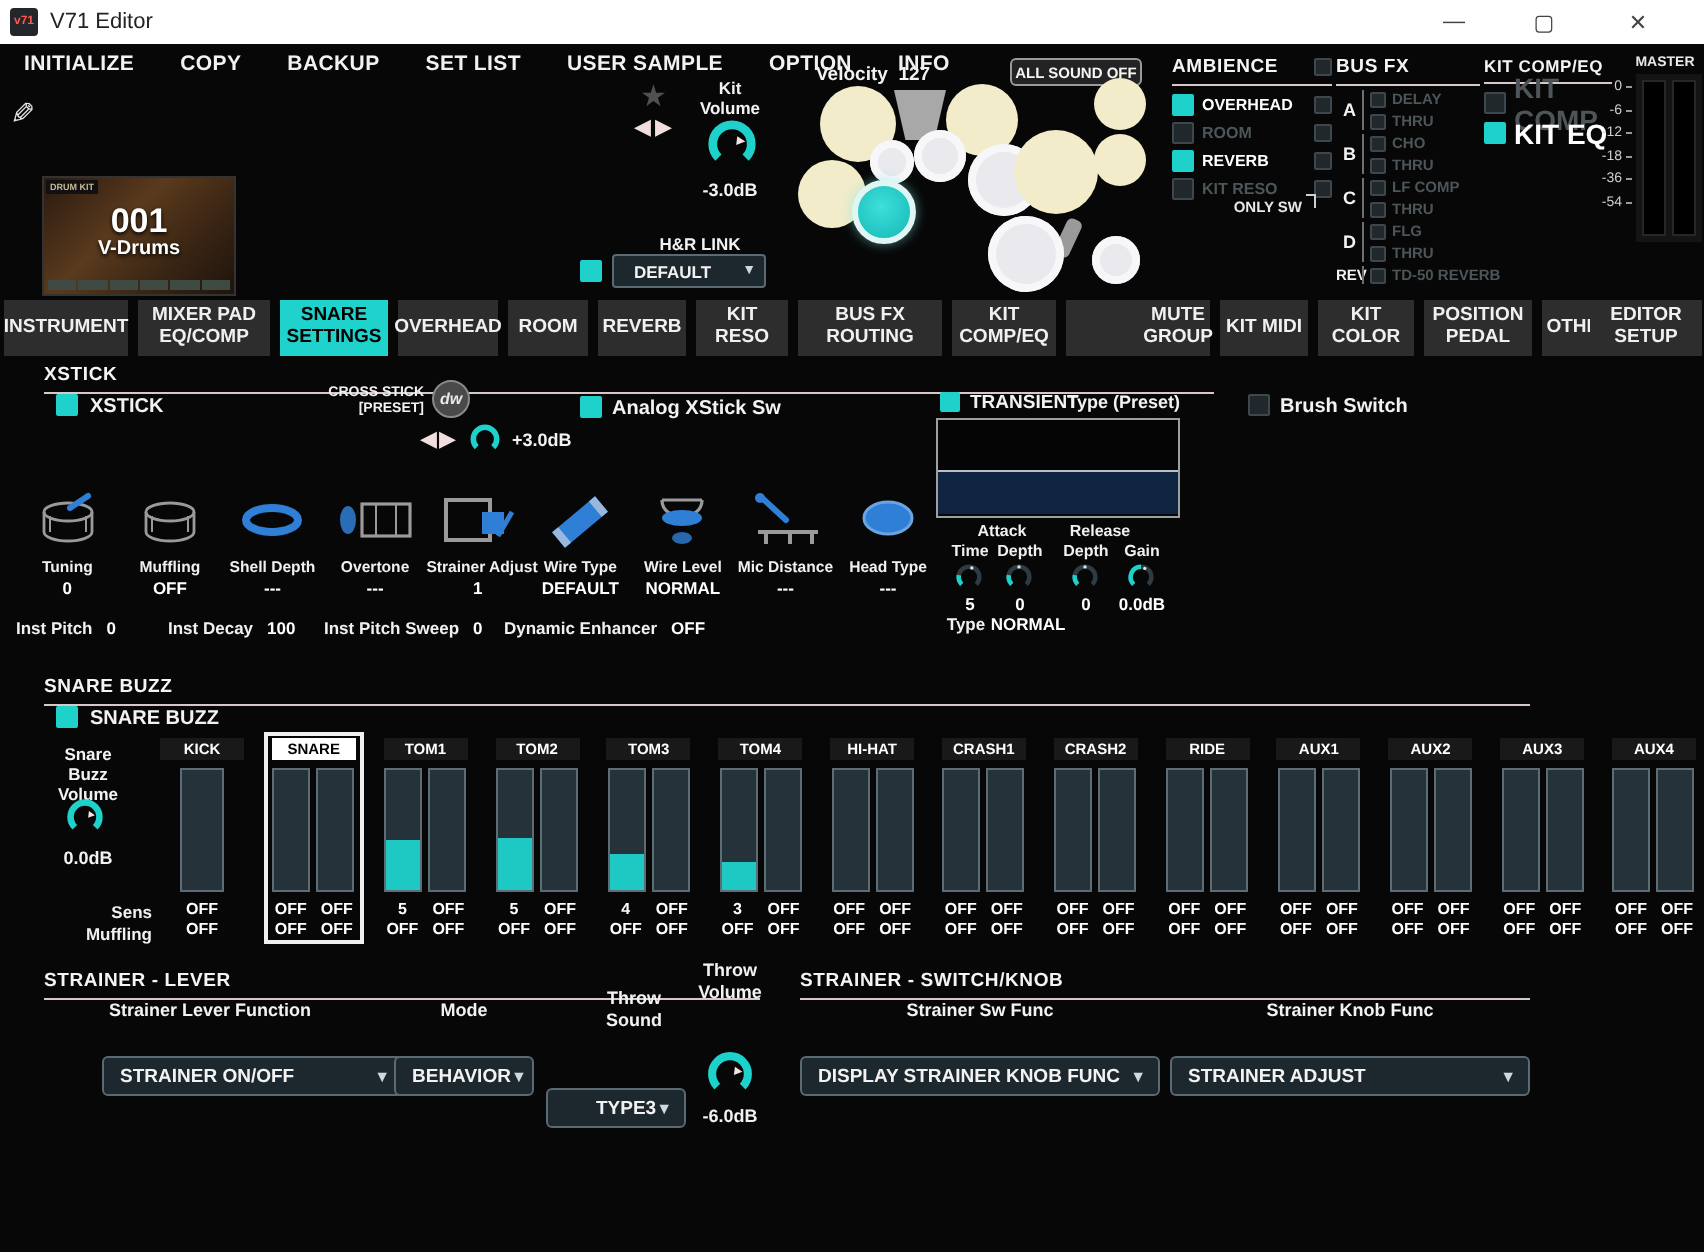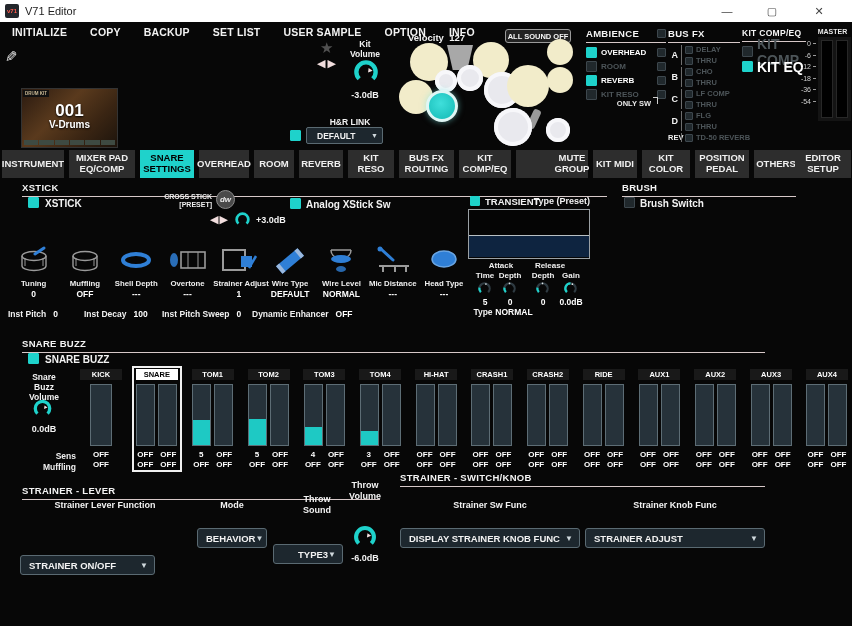--- a/index.html
+++ b/index.html
@@ -74,21 +74,21 @@
   .m-num{font-size:7px;color:#cfcfcf;}
   .m-tick{width:3px;height:1px;background:#9a9a9a;}
   .m-bar{position:absolute;top:40px;width:12px;height:78px;background:#000;border:1px solid #272727;}
   
   .tabs{position:absolute;left:2px;top:150px;display:flex;gap:5px;}
   .tab{height:28px;background:#2d2d2d;color:#f0f0f0;font-size:9.5px;font-weight:bold;display:inline-flex;align-items:center;justify-content:center;text-align:center;line-height:1.15;padding:1px 2px;}
   .tab.active{background:#1fd2cb;color:#000;}
   .tabs .tab:nth-child(1){width:62px;}.tabs .tab:nth-child(2){width:66px;}
   .tabs .tab:nth-child(3){width:54px;}.tabs .tab:nth-child(4){width:50px;}
   .tabs .tab:nth-child(5){width:40px;}.tabs .tab:nth-child(6){width:44px;}
-  .tabs .tab:nth-child(7){width:46px;}.tabs .tab:nth-child(8){width:55px;}
+  .tabs .tab:nth-child(7){width:46px;}.tabs .tab:nth-child(8){width:72px;}
   .tabs .tab:nth-child(9){width:52px;}.tabs .tab:nth-child(10){width:72px;padding-left:42px;}
   .tabs .tab:nth-child(11){width:44px;}.tabs .tab:nth-child(12){width:48px;}
   .tabs .tab:nth-child(13){width:54px;}.tabs .tab:nth-child(14){width:44px;}
   .tab.setup{position:absolute;left:795px;top:150px;width:56px;}
   
   .small-bold{font-weight:bold;font-size:10px;color:#f2f2f2;}
   .inst-name{position:absolute;left:22px;top:211px;font-size:16px;font-weight:bold;color:#f6f6f6;letter-spacing:.3px;}
   .cs-label{position:absolute;left:148px;top:193px;width:64px;text-align:right;font-size:7px;font-weight:bold;color:#f0f0f0;line-height:1.2;}
   .dw-logo{position:absolute;left:216px;top:190px;width:19px;height:19px;border-radius:50%;background:#4a4a4a;border:1px solid #8a8a8a;color:#e8e8e8;font-size:8px;font-style:italic;font-weight:bold;display:flex;align-items:center;justify-content:center;}
   .cs-arrows{position:absolute;left:210px;top:213px;color:#f2dede;font-size:11px;letter-spacing:1px;}
@@ -392,21 +392,20 @@
   <div class="cs-label"><span>CROSS STICK</span><br><span>[PRESET]</span></div>
   <div class="dw-logo">dw</div>
   <div class="cs-arrows"><span>◀</span><span>▶</span></div>
   <svg class="abs" style="left:234px;top:211px;" width="17" height="17" viewBox="0 0 16 16">
     <path d="M4.11,11.89 A5.5,5.5 0 1 1 11.89,11.89" fill="none" stroke="#1ed2cb" stroke-width="2.6"></path>
   </svg>
   <div class="cs-value">+3.0dB</div>
   <span class="cb abs on" style="left:290px;top:198px;"></span>
   <span class="small-bold abs" style="left:306px;top:199px;">Analog XStick Sw</span>
 
-  <div class="hdr abs" style="left:622px;top:182px;width:174px;">BRUSH</div>
   <span class="cb abs" style="left:624px;top:197px;"></span>
   <span class="small-bold abs" style="left:640px;top:198px;">Brush Switch</span>
 
   <span class="cb abs on" style="left:470px;top:196px;width:10px;height:10px;"></span>
   <span class="small-bold abs" style="left:485px;top:196px;font-size:9.5px;">TRANSIENT</span>
   <span class="small-bold abs" style="left:530px;top:196px;width:60px;text-align:right;font-size:9px;">Type (Preset)</span>
   <div class="tr-box">
     <div class="tr-top"></div>
     <div class="tr-bottom"></div>
   </div>
@@ -843,39 +842,39 @@
         </div>
       </div>
 
   </div>
 
   <div class="hdr abs" style="left:22px;top:485px;width:358px;">STRAINER - LEVER</div>
   <div class="f-lbl" style="left:30px;top:500px;width:150px;">Strainer Lever Function</div>
   <div class="f-lbl" style="left:197px;top:500px;width:70px;">Mode</div>
   <div class="f-lbl" style="left:293px;top:494px;width:48px;">Throw Sound</div>
   <div class="f-lbl" style="left:344px;top:480px;width:42px;">Throw Volume</div>
-  <div class="dd" style="left:20px;top:528px;width:135px;margin-top:27px;">
+  <div class="dd" style="left:51px;top:528px;width:151px;">
       <span>STRAINER ON/OFF</span>
       <span class="dd-arrow">▼</span>
     </div>
   <div class="dd" style="left:197px;top:528px;width:70px;">
       <span>BEHAVIOR</span>
       <span class="dd-arrow">▼</span>
     </div>
   <div class="dd" style="left:273px;top:544px;width:70px;padding-left:24px;">
       <span>TYPE3</span>
       <span class="dd-arrow">▼</span>
     </div>
   <svg class="abs" style="left:352px;top:524px;" width="26" height="26" viewBox="0 0 32 32">
     <path d="M8.22,23.78 A11,11 0 1 1 23.78,23.78" fill="none" stroke="#1ed2cb" stroke-width="5"></path>
     <path d="M19,11.5 L23.6,14.6 L18.4,16.6 Z" fill="#f3e2e2"></path>
   </svg>
   <div class="knob-val" style="left:346px;top:553px;width:38px;">-6.0dB</div>
 
-  <div class="hdr abs" style="left:400px;top:472px;width:365px;">STRAINER - SWITCH/KNOB</div>
+  <div class="hdr abs" style="left:400px;top:485px;width:365px;">STRAINER - SWITCH/KNOB</div>
   <div class="f-lbl" style="left:415px;top:500px;width:150px;">Strainer Sw Func</div>
   <div class="f-lbl" style="left:600px;top:500px;width:150px;">Strainer Knob Func</div>
   <div class="dd" style="left:400px;top:528px;width:180px;">
       <span>DISPLAY STRAINER KNOB FUNC</span>
       <span class="dd-arrow">▼</span>
     </div>
   <div class="dd" style="left:585px;top:528px;width:180px;">
       <span>STRAINER ADJUST</span>
       <span class="dd-arrow">▼</span>
     </div>

